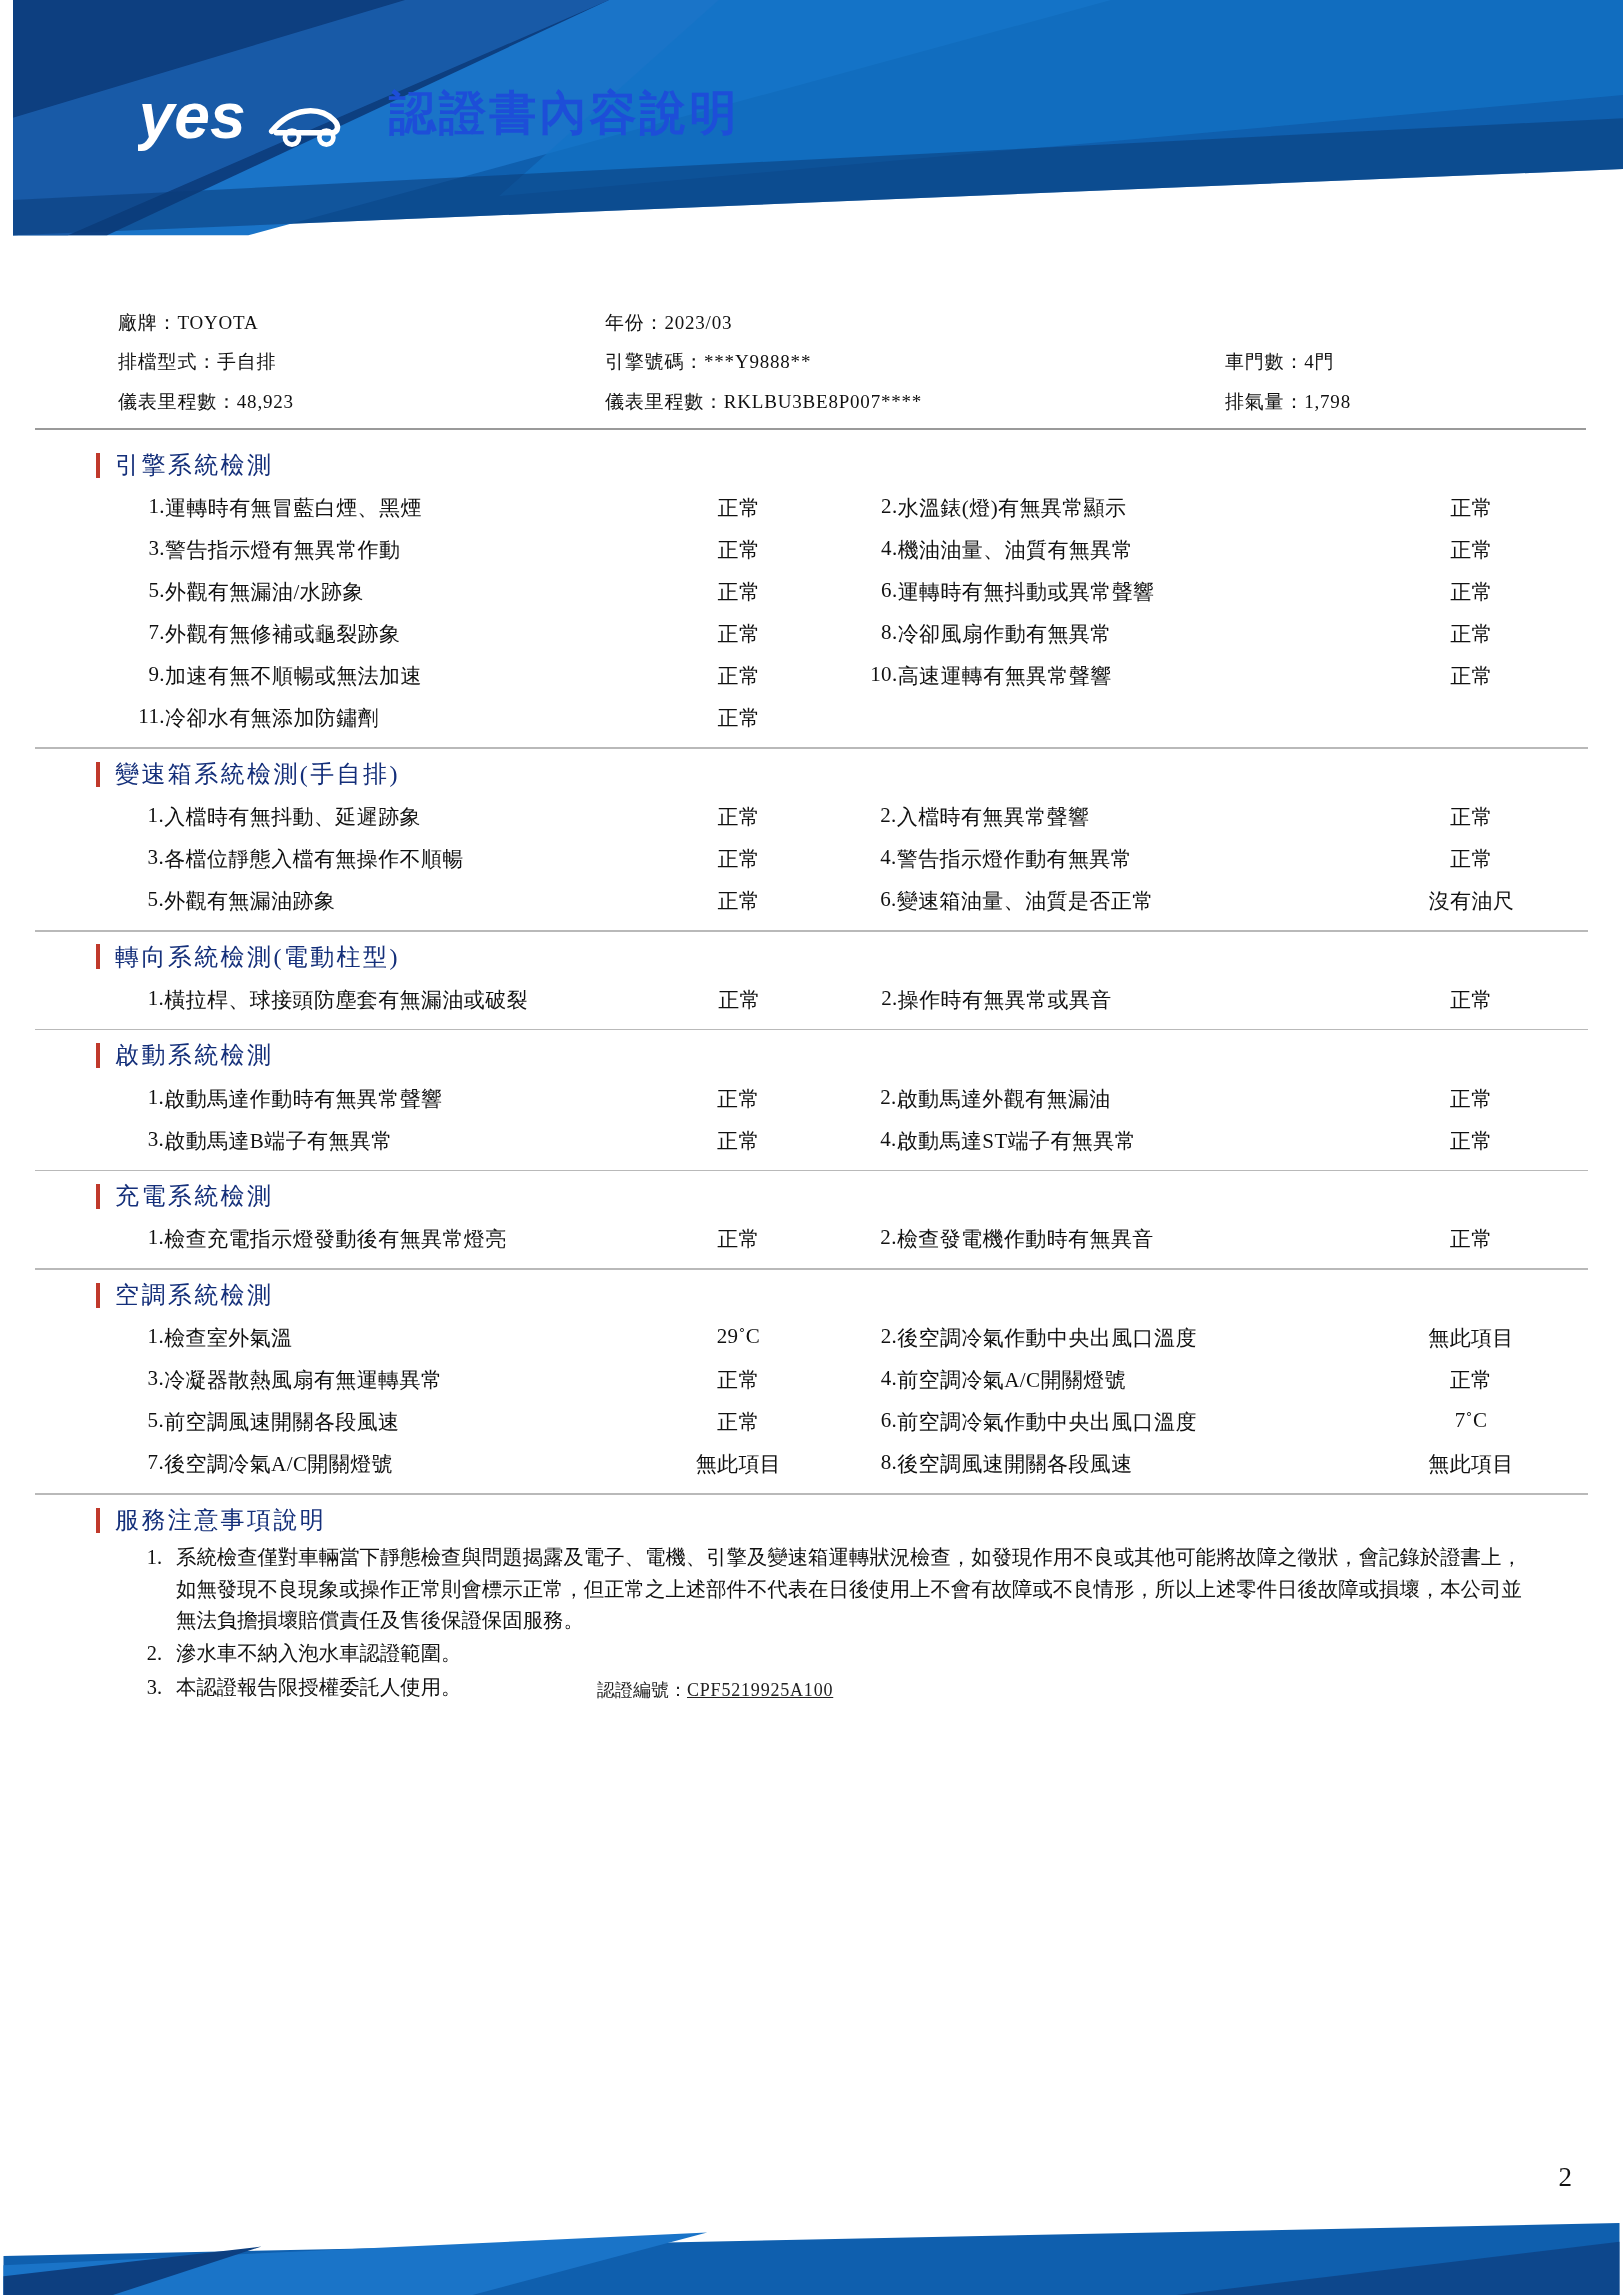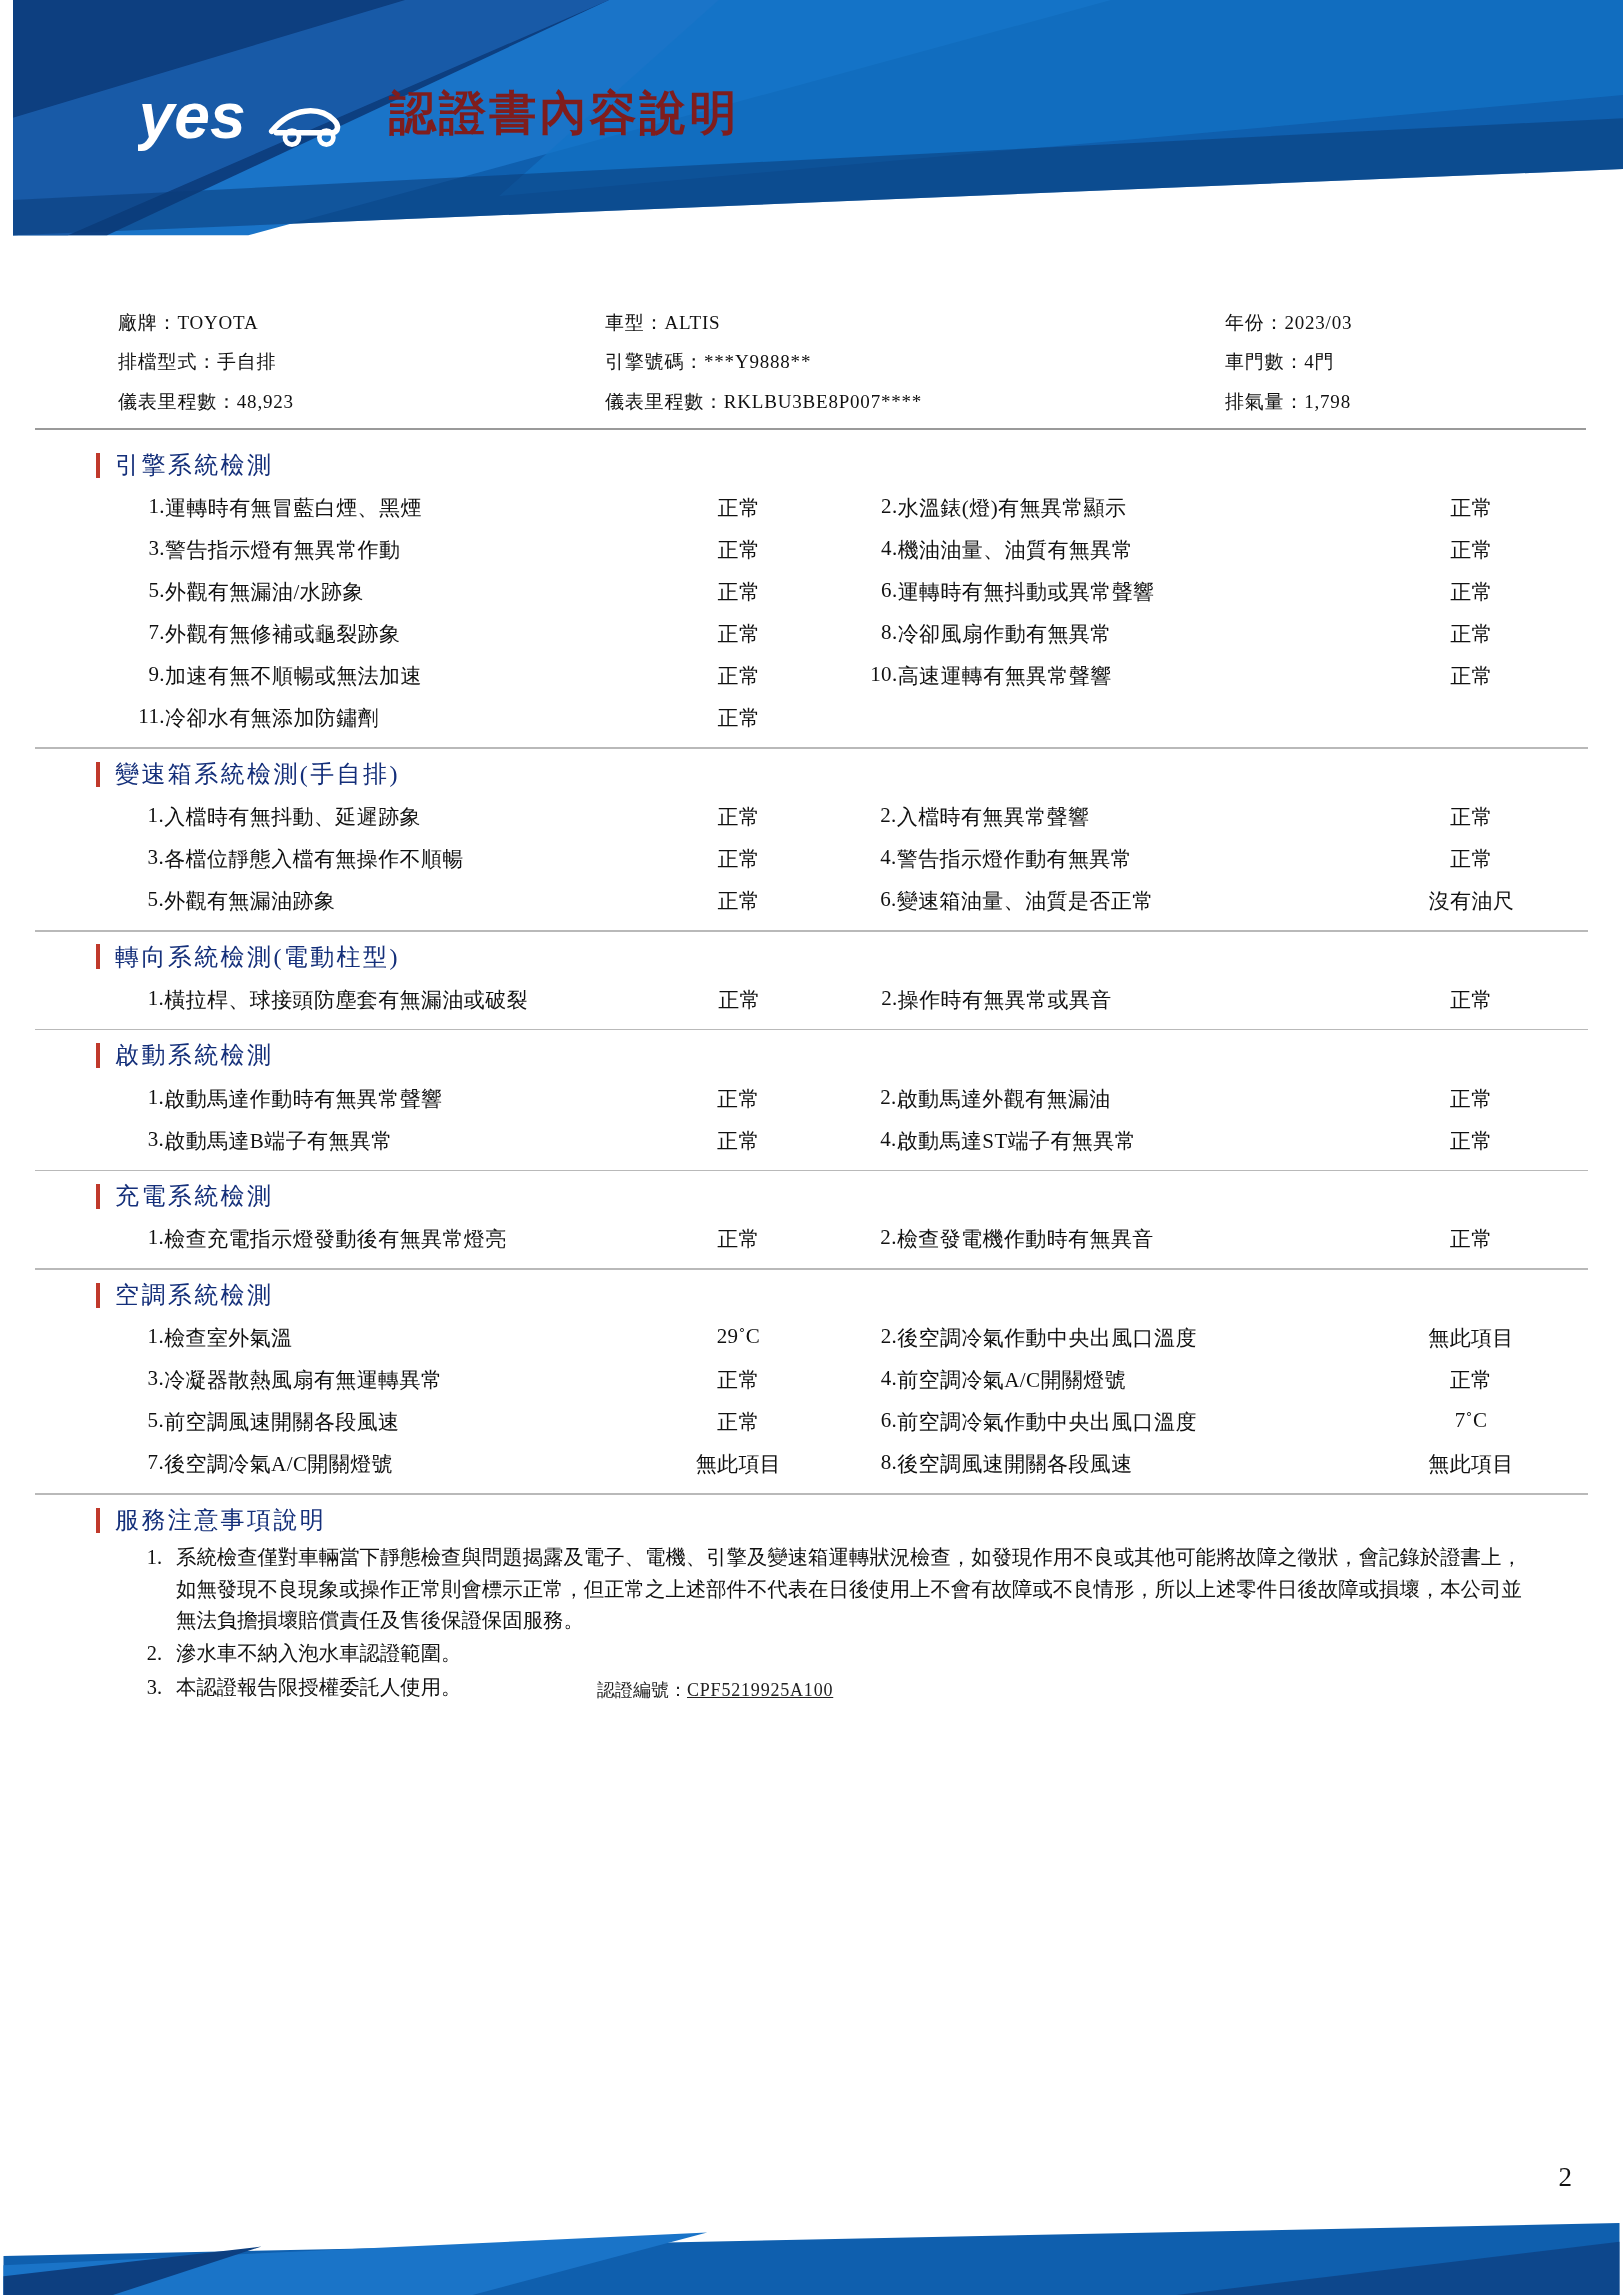--- a/index.html
+++ b/index.html
@@ -22,21 +22,21 @@
     width: 1623px;
     height: 298px;
     overflow: hidden;
   }
   .hdr-svg { position: absolute; top:0; left:0; }
   .hdr-title {
     position: absolute;
     left: 377px;
     top: 82px;
     font-size: 47px;
-    color: #7f1d1d;
+    color: #1d4ed8;
     font-family: "Liberation Serif", "DejaVu Serif", serif;
     letter-spacing: 3.1px;
     font-weight: 700;
   }
   .yes-logo {
     position: absolute;
     left: 126px;
     top: 75px;
     width: 236px;
     height: 86px;
@@ -195,23 +195,20 @@
     <circle cx="240" cy="80" r="9" fill="none" stroke="#ffffff" stroke-width="6"></circle>
   </svg>
 
   <div class="hdr-title">認證書內容說明</div>
 </div>
 
 <div class="info">
   <div class="info-row">
     <div class="info-c1">
       <span>廠牌：</span><span>TOYOTA</span>
-    </div>
-    <div class="info-c2">
-      <span>車型：</span><span>ALTIS</span>
     </div>
     <div class="info-c3">
       <span>年份：</span><span>2023/03</span>
     </div>
   </div>
   <div class="info-row">
     <div class="info-c1">
       <span>排檔型式：</span><span>手自排</span>
     </div>
     <div class="info-c2">

